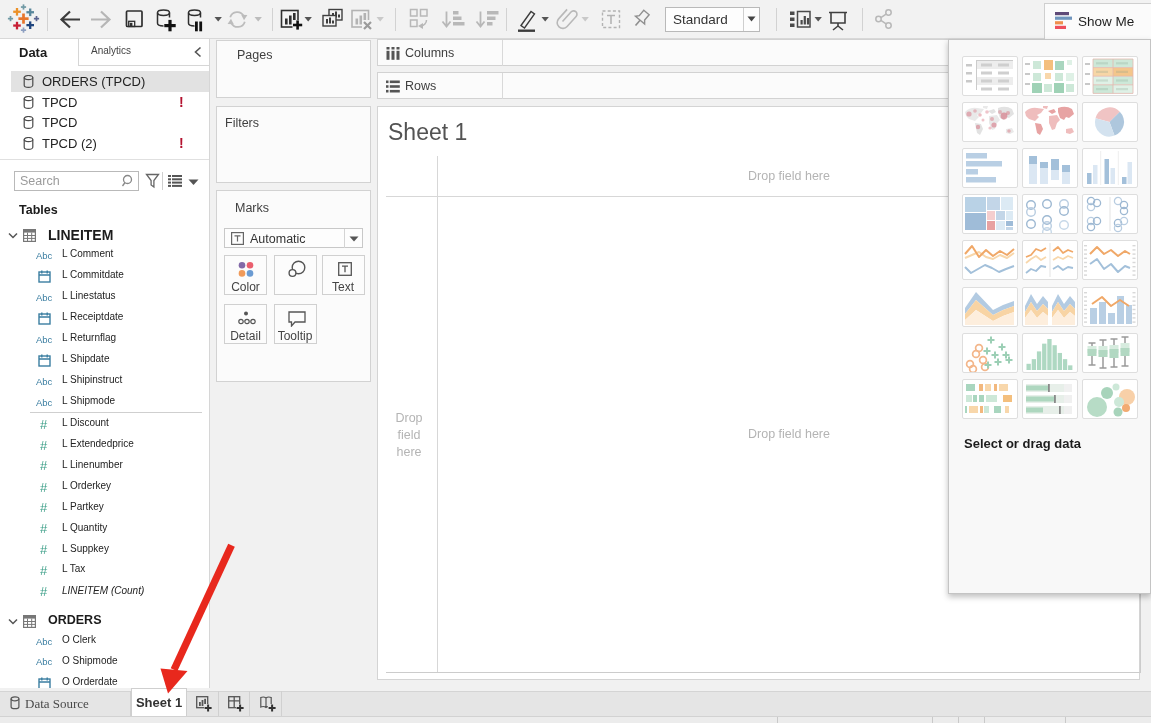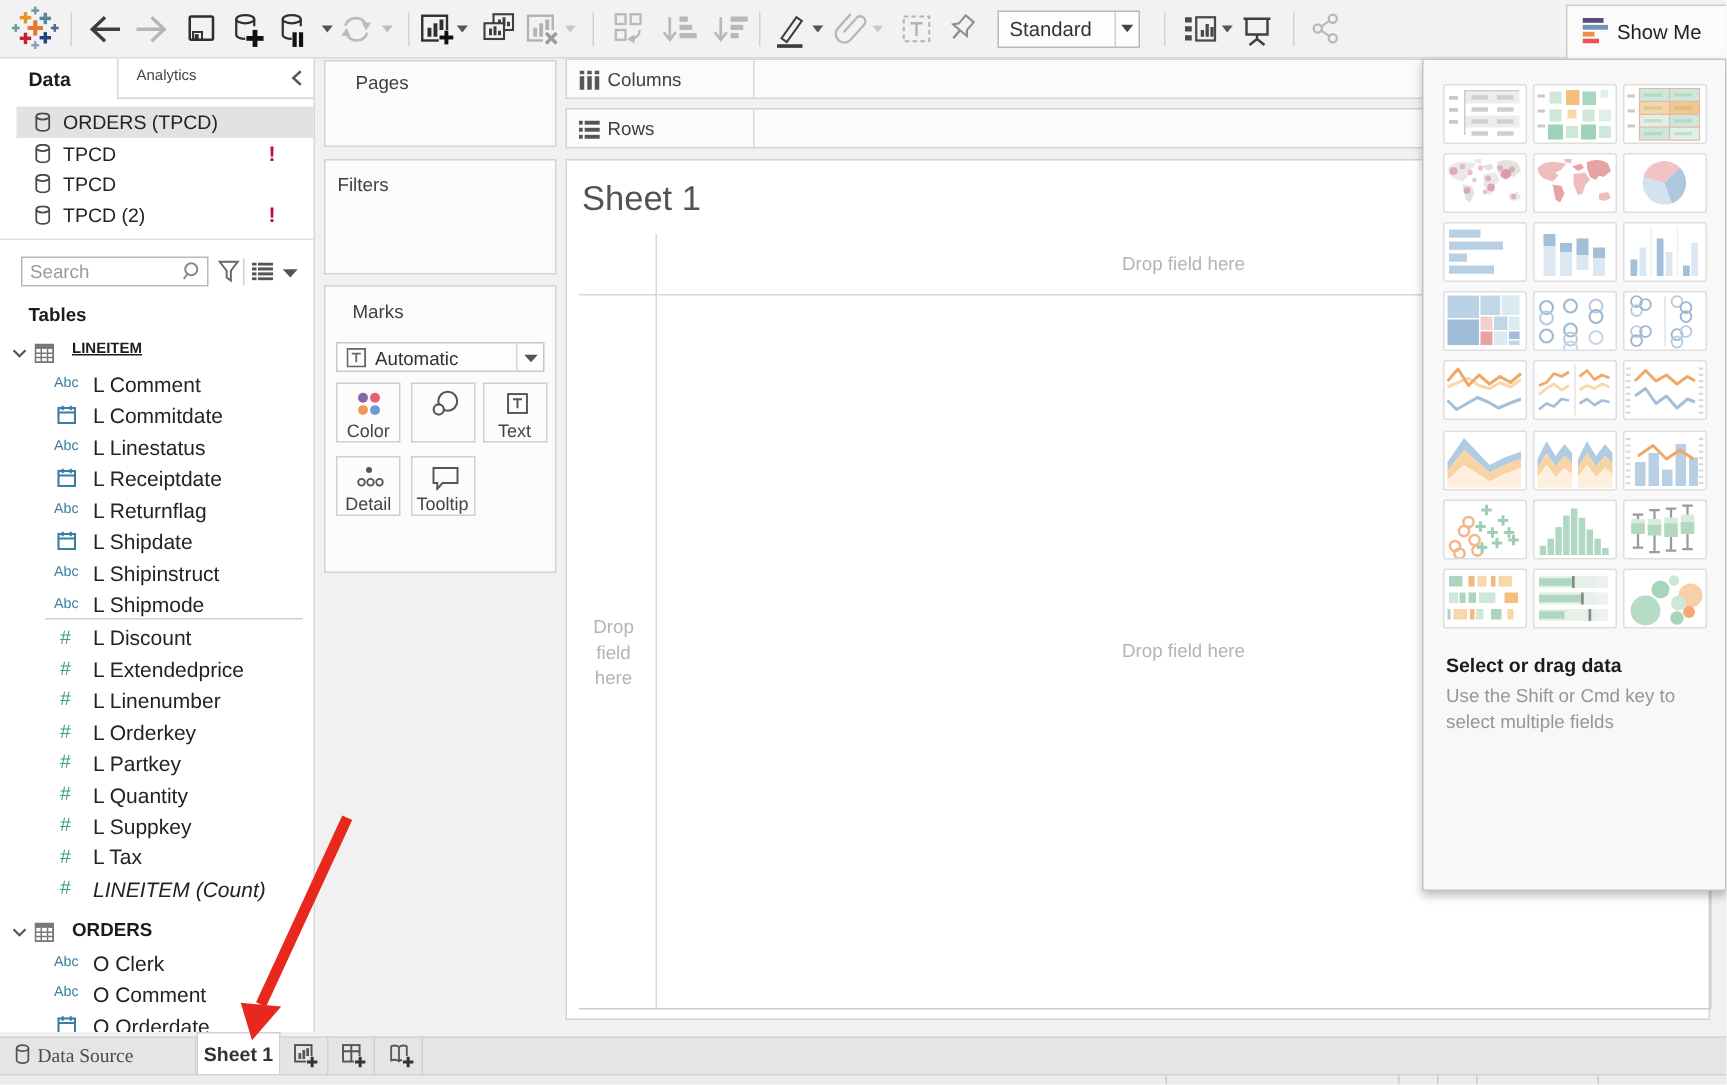--- a/index.html
+++ b/index.html
@@ -1,21 +1,21 @@
 <!DOCTYPE html>
 <html><head>
 <meta charset="utf-8">
 <style>
 * { margin:0; padding:0; box-sizing:border-box; }
 html,body { width:1151px; height:723px; overflow:hidden; }
 body { font-family:"Liberation Sans", sans-serif; background:#f1f1f1; position:relative; }
 .abs { position:absolute; }
 .lbl { color:#3f3f3f; font-size:12.5px; }
 .card { background:#fbfbfb; border:1px solid #d2d2d2; position:absolute; }
-.fieldtxt { font-size:14px; color:#232323; white-space:nowrap; }
+.fieldtxt { font-size:10px; color:#232323; white-space:nowrap; }
 svg { display:block; }
 </style>
 </head>
 <body>
 
 <div class="abs" style="left:0;top:0;width:1151px;height:39px;background:#f2f2f2;border-bottom:1px solid #d8d8d8;"></div>
 <svg class="abs" style="left:0;top:0;" width="1045" height="39" viewBox="0 0 1045 39" fill="none">
 
 <g>
 <path d="M21.6 12.6 h3.8 M23.5 10.7 v7.6" stroke="#e8762c" stroke-width="0"></path>
@@ -259,21 +259,21 @@
 <div class="abs" style="left:19px;top:164px;font-size:12.5px;font-weight:bold;color:#1c1c1c;">Tables</div>
 <div id="fields">
 <svg class="abs" style="left:8px;top:192.5px;" width="10" height="7" viewBox="0 0 10 7">
         <path d="M1 1.5 L5 5.5 L9 1.5" stroke="#555" stroke-width="1.5" fill="none"></path>
       </svg>
 <svg class="abs" style="left:23px;top:189.5px;" width="13" height="13" viewBox="0 0 13 13">
         <rect x="0.6" y="0.6" width="11.8" height="11.8" stroke="#777" stroke-width="1.2" fill="none"></rect>
         <rect x="0.6" y="0.6" width="11.8" height="3" fill="#777"></rect>
         <path d="M4.5 3.6 V12.4 M8.7 3.6 V12.4 M0.6 6.5 H12.4 M0.6 9.4 H12.4" stroke="#777" stroke-width="1"></path>
       </svg>
-<div class="abs" style="left:48px;top:187.5px;font-size:10px;font-weight:bold;color:#1c1c1c;text-decoration:underline;">LINEITEM</div>
+<div class="abs" style="left:48px;top:187.5px;font-size:14px;font-weight:bold;color:#1c1c1c;">LINEITEM</div>
 <div class="abs" style="left:36px;top:210.9px;font-size:9.5px;color:#3b7ea1;">Abc</div>
 <div class="abs fieldtxt" style="left:62px;top:209.4px;">L Comment</div>
 <svg class="abs" style="left:38px;top:231.4px;" width="13" height="13" viewBox="0 0 13 13">
         <rect x="1" y="2" width="11" height="10" stroke="#3b7ea1" stroke-width="1.4" fill="none"></rect>
         <path d="M3.8 0.5 V3.5 M9.2 0.5 V3.5 M1 5 H12" stroke="#3b7ea1" stroke-width="1.4" fill="none"></path>
       </svg>
 <div class="abs fieldtxt" style="left:62px;top:230.4px;">L Commitdate</div>
 <div class="abs" style="left:36px;top:252.9px;font-size:9.5px;color:#3b7ea1;">Abc</div>
 <div class="abs fieldtxt" style="left:62px;top:251.4px;">L Linestatus</div>
 <svg class="abs" style="left:38px;top:273.4px;" width="13" height="13" viewBox="0 0 13 13">
@@ -306,21 +306,21 @@
 <div class="abs fieldtxt" style="left:62px;top:482.9px;">L Quantity</div>
 <div class="abs" style="left:40px;top:503.1px;font-size:13px;color:#3b9e87;">#</div>
 <div class="abs fieldtxt" style="left:62px;top:503.6px;">L Suppkey</div>
 <div class="abs" style="left:40px;top:523.9px;font-size:13px;color:#3b9e87;">#</div>
 <div class="abs fieldtxt" style="left:62px;top:524.4px;">L Tax</div>
 <div class="abs" style="left:40px;top:545.0px;font-size:13px;color:#3b9e87;">#</div>
 <div class="abs fieldtxt" style="left:62px;top:545.5px;font-style:italic;">LINEITEM (Count)</div>
 <div class="abs" style="left:36px;top:596.7px;font-size:9.5px;color:#3b7ea1;">Abc</div>
 <div class="abs fieldtxt" style="left:62px;top:595.2px;">O Clerk</div>
 <div class="abs" style="left:36px;top:617.4px;font-size:9.5px;color:#3b7ea1;">Abc</div>
-<div class="abs fieldtxt" style="left:62px;top:615.9px;">O Comment</div>
+<div class="abs fieldtxt" style="left:62px;top:615.9px;">O Shipmode</div>
 <svg class="abs" style="left:38px;top:637.6px;" width="13" height="13" viewBox="0 0 13 13">
         <rect x="1" y="2" width="11" height="10" stroke="#3b7ea1" stroke-width="1.4" fill="none"></rect>
         <path d="M3.8 0.5 V3.5 M9.2 0.5 V3.5 M1 5 H12" stroke="#3b7ea1" stroke-width="1.4" fill="none"></path>
       </svg>
 <div class="abs fieldtxt" style="left:62px;top:636.6px;">O Orderdate</div>
 <div class="abs" style="left:30px;top:372.6px;width:172px;height:1px;background:#cfcfcf;"></div>
 <svg class="abs" style="left:8px;top:579.4px;" width="10" height="7" viewBox="0 0 10 7">
         <path d="M1 1.5 L5 5.5 L9 1.5" stroke="#555" stroke-width="1.5" fill="none"></path>
       </svg>
 <svg class="abs" style="left:23px;top:576.4px;" width="13" height="13" viewBox="0 0 13 13">
@@ -805,21 +805,20 @@
         <circle cx="14" cy="27" r="10" fill="#b7dcc6"></circle>
         <circle cx="24" cy="13" r="6" fill="#a8d4bb"></circle>
         <circle cx="33" cy="7" r="3.5" fill="#cde8d8"></circle>
         <circle cx="44" cy="17" r="8" fill="#f8d0a8"></circle>
         <circle cx="36" cy="22" r="5" fill="#cde8d8"></circle>
         <circle cx="43" cy="28" r="4" fill="#f2ab72"></circle>
         <circle cx="35" cy="32" r="4.5" fill="#a8d4bb"></circle>
       </svg>
     </div>
 <div class="abs" style="left:15px;top:396px;font-size:13px;font-weight:bold;color:#1c1c1c;">Select or drag data</div>
-<div class="abs" style="left:15px;top:416px;font-size:12.5px;color:#969696;line-height:16.5px;">Use the Shift or Cmd key to<br>select multiple fields</div>
 </div>
 
 <div id="bottom">
 <div class="abs" style="left:0;top:691px;width:1151px;height:25px;background:#e5e5e5;border-top:1px solid #d4d4d4;"></div>
 <svg class="abs" style="left:10px;top:696px;" width="10" height="14" viewBox="0 0 10 14">
       <ellipse cx="5" cy="2.8" rx="3.9" ry="2" stroke="#555" stroke-width="1.2" fill="none"></ellipse>
       <path d="M1.1 2.8 v7.9 c0 1.1 1.75 2 3.9 2 s3.9-.9 3.9-2 v-7.9" stroke="#555" stroke-width="1.2" fill="none"></path>
     </svg>
 <div class="abs" style="left:25px;top:696px;font-size:13px;color:#4a4a4a;font-family:Liberation Serif, serif;">Data Source</div>
 <div class="abs" style="left:130px;top:691px;width:1px;height:25px;background:#d0d0d0;"></div>

